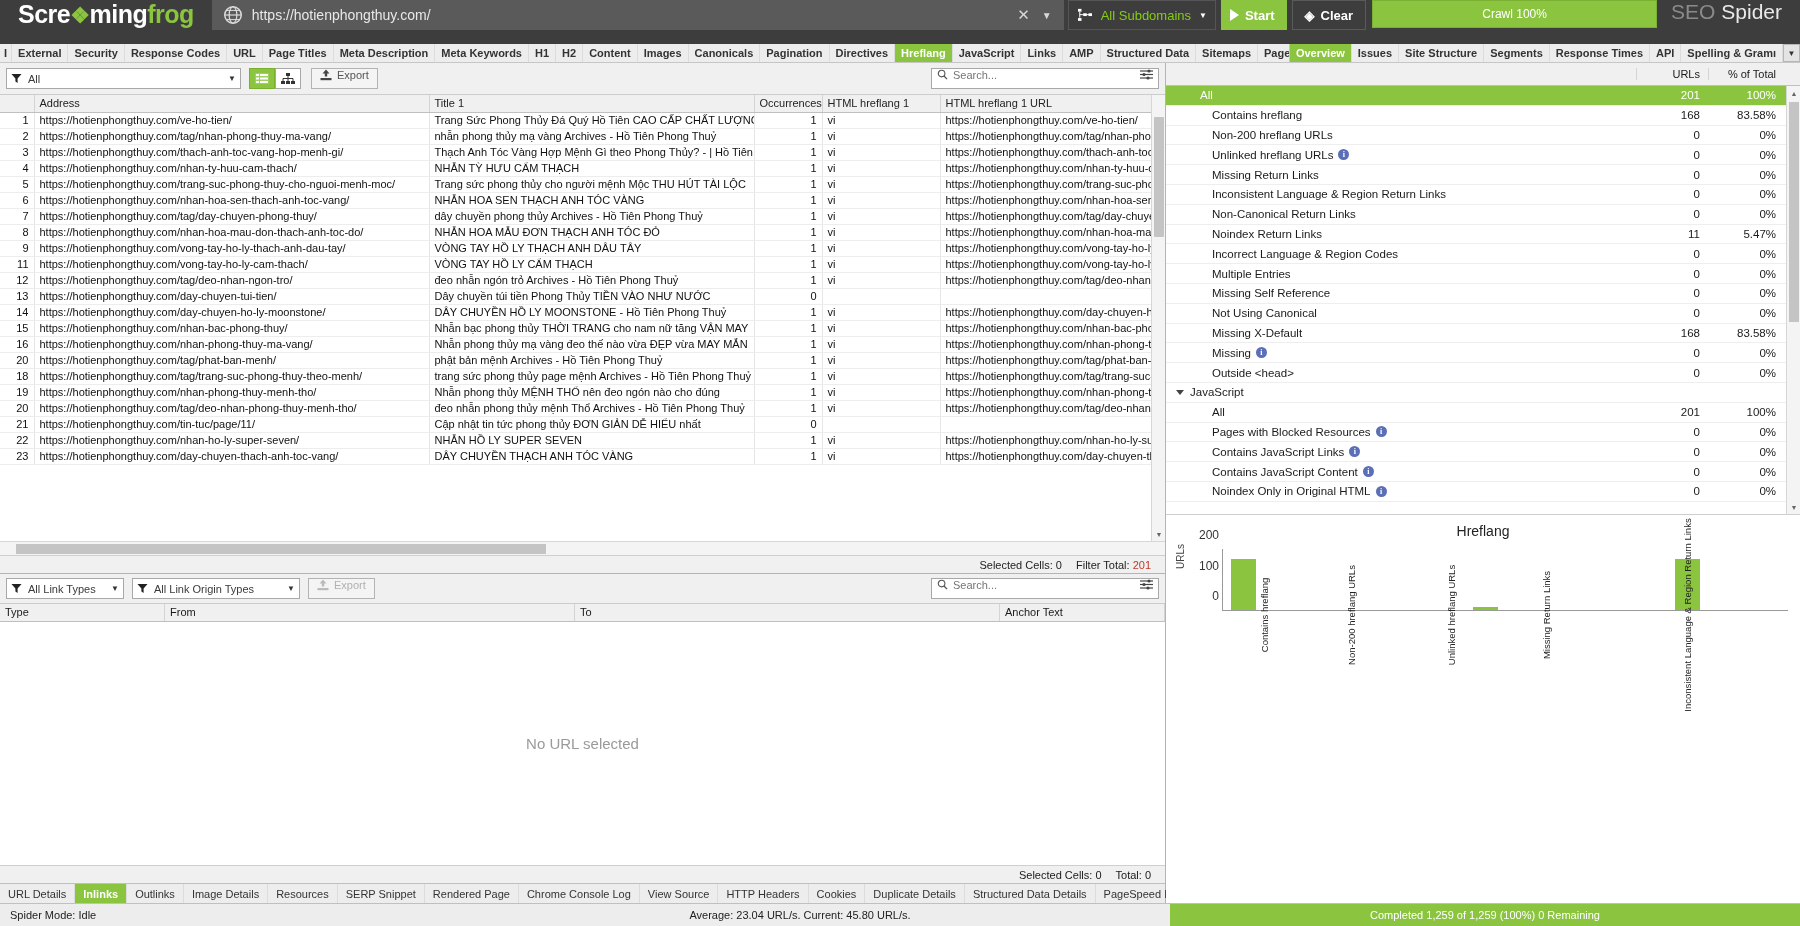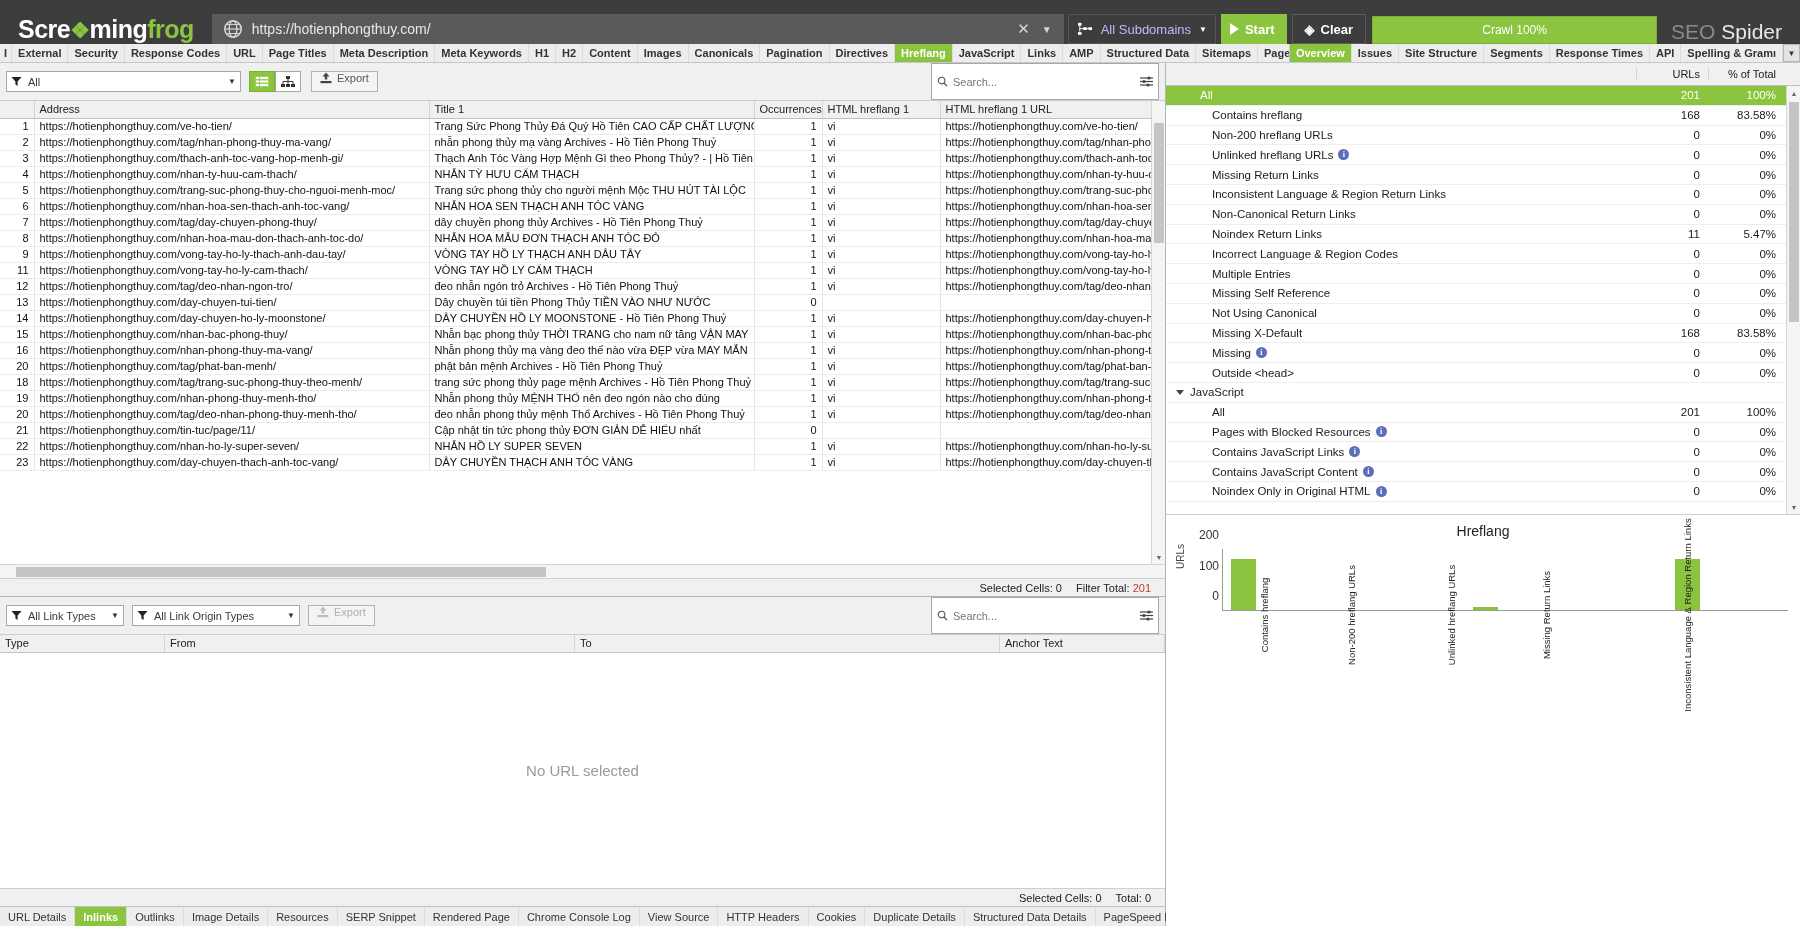--- a/index.html
+++ b/index.html
@@ -8,21 +8,21 @@
     font-family: "Liberation Sans", sans-serif;
     font-size: 12px;
     background: #f2f2f2;
     overflow: hidden;
     color: #1a1a1a;
   }
   #app { width: 1800px; height: 926px; display: flex; flex-direction: column; }
 
   
   .topbar {
-    height: 44px; background: #3d3d3d; display: flex; align-items: flex-end;
+    height: 44px; background: #3d3d3d; display: flex; align-items: flex-start;
     flex: 0 0 44px; padding: 0 4px;
   }
   .logo { font-size: 25px; font-weight: bold; letter-spacing: -0.5px;
           padding: 0 14px 0 14px; white-space: nowrap; }
   .logo .w { color: #ffffff; }
   .logo .g { color: #8bc53f; }
   .logo .frog-glyph { color: #8bc53f; font-size: 22px; }
   .urlbar {
     flex: 1 1 auto; height: 30px; background: #5a5a5a; display: flex;
     align-items: center; margin: 0 4px; min-width: 0;
@@ -30,21 +30,21 @@
   .globe-ico { width: 22px; height: 22px; margin: 0 8px 0 10px; flex: 0 0 auto; }
   .url-text { color: #e8e8e8; font-size: 14px; flex: 1 1 auto;
               overflow: hidden; white-space: nowrap; }
   .url-clear { color: #d8d8d8; font-size: 15px; padding: 0 10px; cursor: default; }
   .url-caret { color: #d8d8d8; font-size: 10px; padding: 0 12px 0 2px; }
 
   .subdomain-box {
     height: 30px; background: #3d3d3d; display: flex; align-items: center;
     border: 1px solid #555; padding: 0 8px; margin-right: 5px; flex: 0 0 auto;
   }
-  .subdomain-box .lbl { color: #c4b5fd; font-size: 13px; margin: 0 8px; white-space: nowrap; }
+  .subdomain-box .lbl { color: #84cc16; font-size: 13px; margin: 0 8px; white-space: nowrap; }
   .tree-ico { width: 16px; height: 14px; }
 
   .btn-start {
     height: 30px; background: #8bc53f; color: #fff; border: none;
     display: flex; align-items: center; padding: 0 12px 0 9px;
     font-size: 13px; font-weight: bold; margin-right: 5px; flex: 0 0 auto;
   }
   .btn-start .tri { width: 0; height: 0; border-left: 9px solid #fff;
     border-top: 6px solid transparent; border-bottom: 6px solid transparent;
     margin-right: 6px; }
@@ -106,22 +106,22 @@
   .viewbtns { display: flex; margin-right: 10px; }
   .vbtn { width: 26px; height: 21px; border: 1px solid #a8a8a8;
           display: flex; align-items: center; justify-content: center; background: #fff; }
   .vbtn.active { background: #8bc53f; border-color: #79b030; }
   .exportbtn {
     height: 21px; border: 1px solid #b3b3b3; background: #f4f4f4;
     display: flex; align-items: flex-start; padding: 0 8px; font-size: 11px; color: #555;
   }
   .exportbtn .upico { margin-right: 5px; }
   .searchbox {
-    margin-left: auto; width: 228px; height: 37px; background: #fff;
-    border: 1px solid #a8a8a8; display: flex; align-items: center; padding: 0 5px;
+    margin-left: auto; width: 228px; height: 21px; background: #fff;
+    border: 1px solid #a8a8a8; display: flex; align-items: flex-start; padding: 0 5px;
   }
   .searchbox .mag { margin-right: 5px; }
   .searchbox input { border: none; outline: none; flex: 1 1 auto; font-size: 11px;
                      color: #777; font-family: "Liberation Sans", sans-serif; background: transparent; }
   .searchbox .sliders { margin-left: 4px; }
 
   
   .tablewrap { flex: 1 1 auto; min-height: 0; display: flex; flex-direction: column;
                background: #fff; overflow: hidden; position: relative; }
   table.grid { border-collapse: collapse; table-layout: fixed; width: 100%; font-size: 11px; }
@@ -1014,13 +1014,18 @@
                   <span>Inconsistent Language &amp; Region Return Links</span>
                 </div>
                 <div class="xl"></div>
               </div>
           </div>
         </div>
       </div>
     </div>
   </div>
 
+  <div class="footer">
+    <div class="f-left">Spider Mode: Idle</div>
+    <div class="f-mid">Average: 23.04 URL/s. Current: 45.80 URL/s.</div>
+    <div class="f-right">Completed 1,259 of 1,259 (100%) 0 Remaining</div>
+  </div>
 </div>
 
 </body></html>

